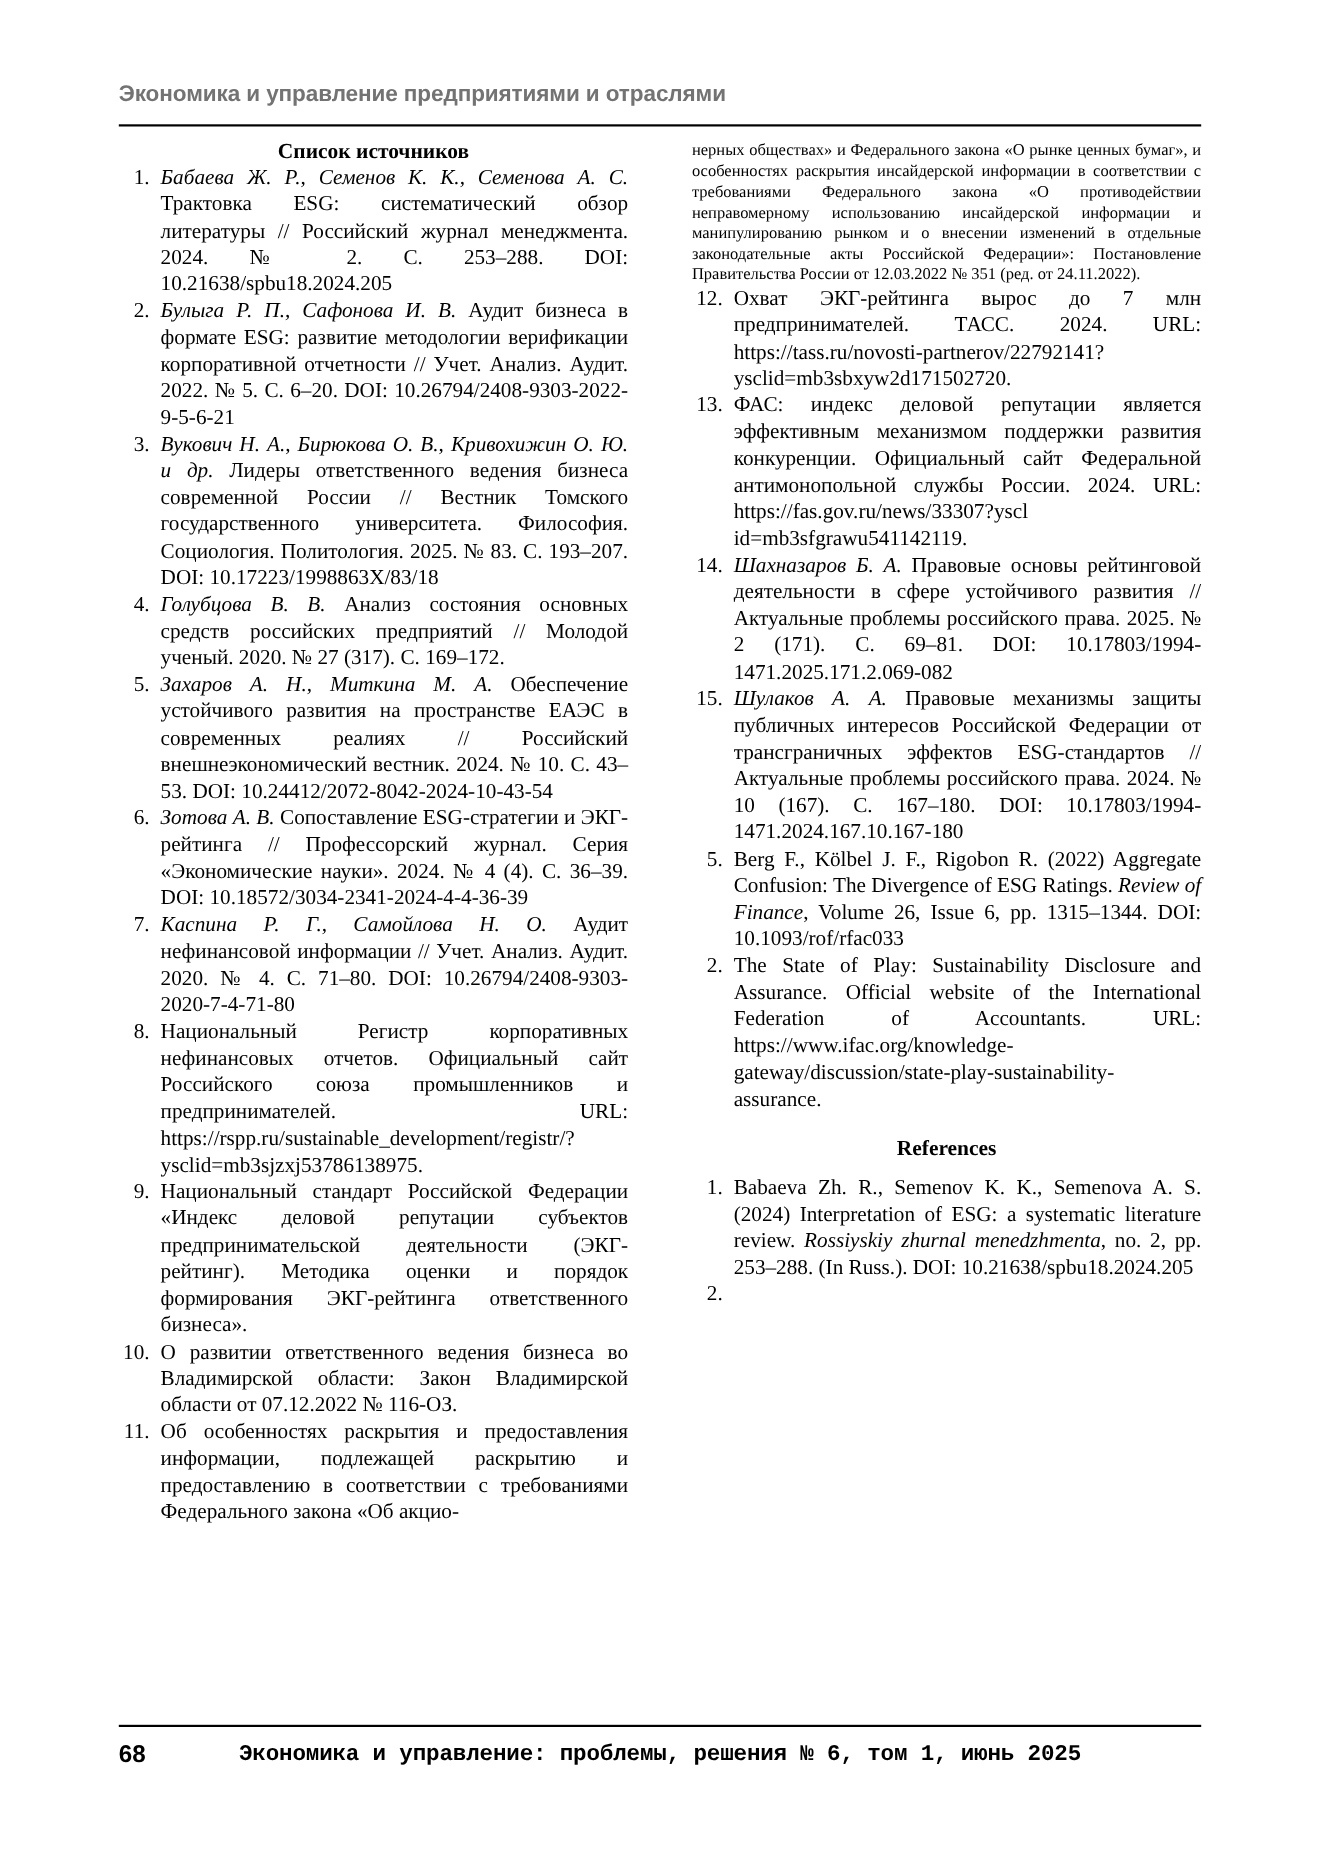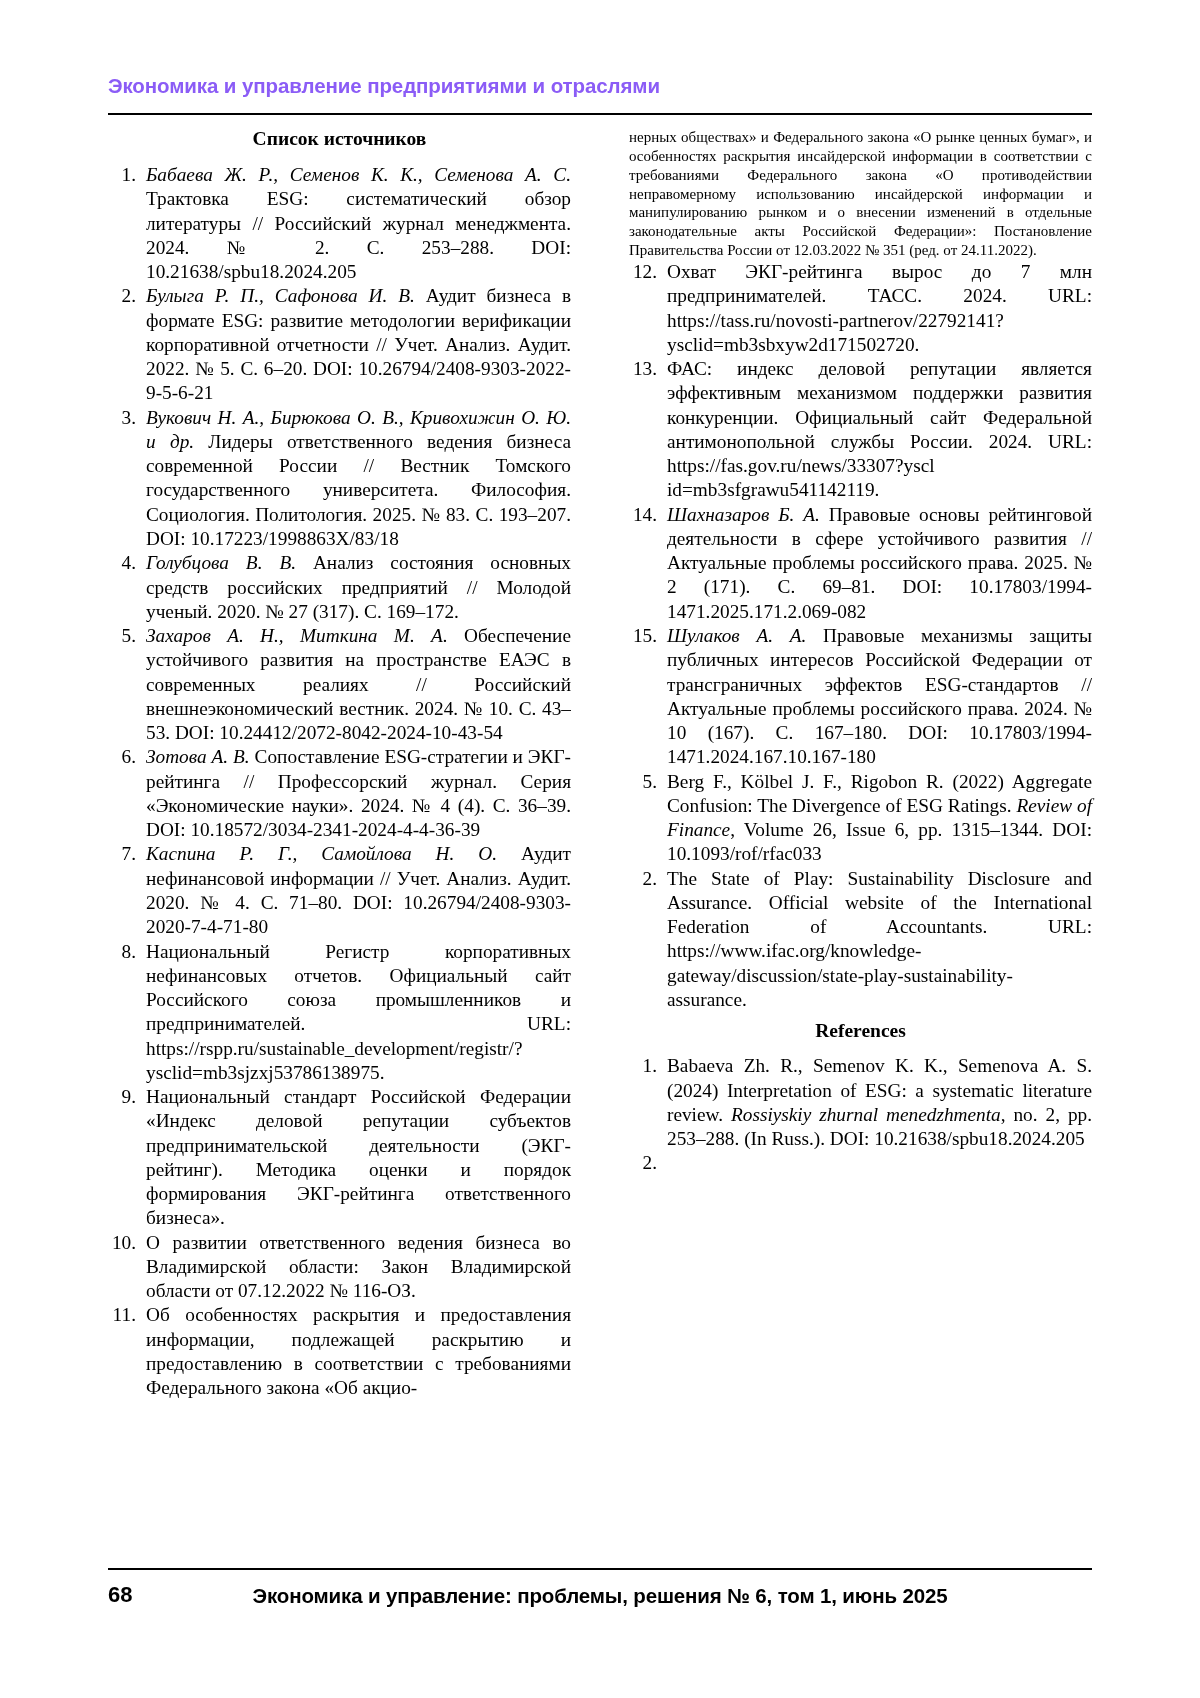--- a/index.html
+++ b/index.html
@@ -21,21 +21,21 @@
   
   .running-head {
     position: absolute;
     top: 74px;
     left: 108px;
     width: 984px;
     font-family: "Liberation Sans", sans-serif;
     font-weight: bold;
     font-size: 20.5px;
     letter-spacing: -0.1px;
-    color: #8b5cf6;
+    color: #737373;
   }
   .rule-top {
     position: absolute;
     top: 113px;
     left: 108px;
     width: 984px;
     height: 2px;
     background: #000;
   }
 
@@ -50,25 +50,24 @@
     justify-content: space-between;
   }
   .col {
     width: 463px;
   }
 
   .section-title {
     text-align: center;
     font-weight: bold;
     font-size: 19.5px;
-    margin-bottom: 13px;
     font-family: "Liberation Serif", serif;
   }
   .section-title.refs {
-    margin-top: 8px;
+    margin-top: 22px;
     margin-bottom: 12px;
   }
 
   ol.biblist {
     list-style: none;
     margin: 0;
     padding: 0;
   }
   ol.biblist li {
     position: relative;
@@ -114,21 +113,21 @@
     font-family: "Liberation Sans", sans-serif;
     font-weight: bold;
     font-size: 22px;
   }
   .footer-title {
     position: absolute;
     top: 1584px;
     left: 108px;
     width: 984px;
     text-align: center;
-    font-family: Liberation Sans, sans-serif;
+    font-family: Liberation Mono, monospace;
     font-weight: bold;
     font-size: 20.5px;
     letter-spacing: -0.15px;
   }
 </style>
 </head>
 <body>
 
 <div class="page">
 

